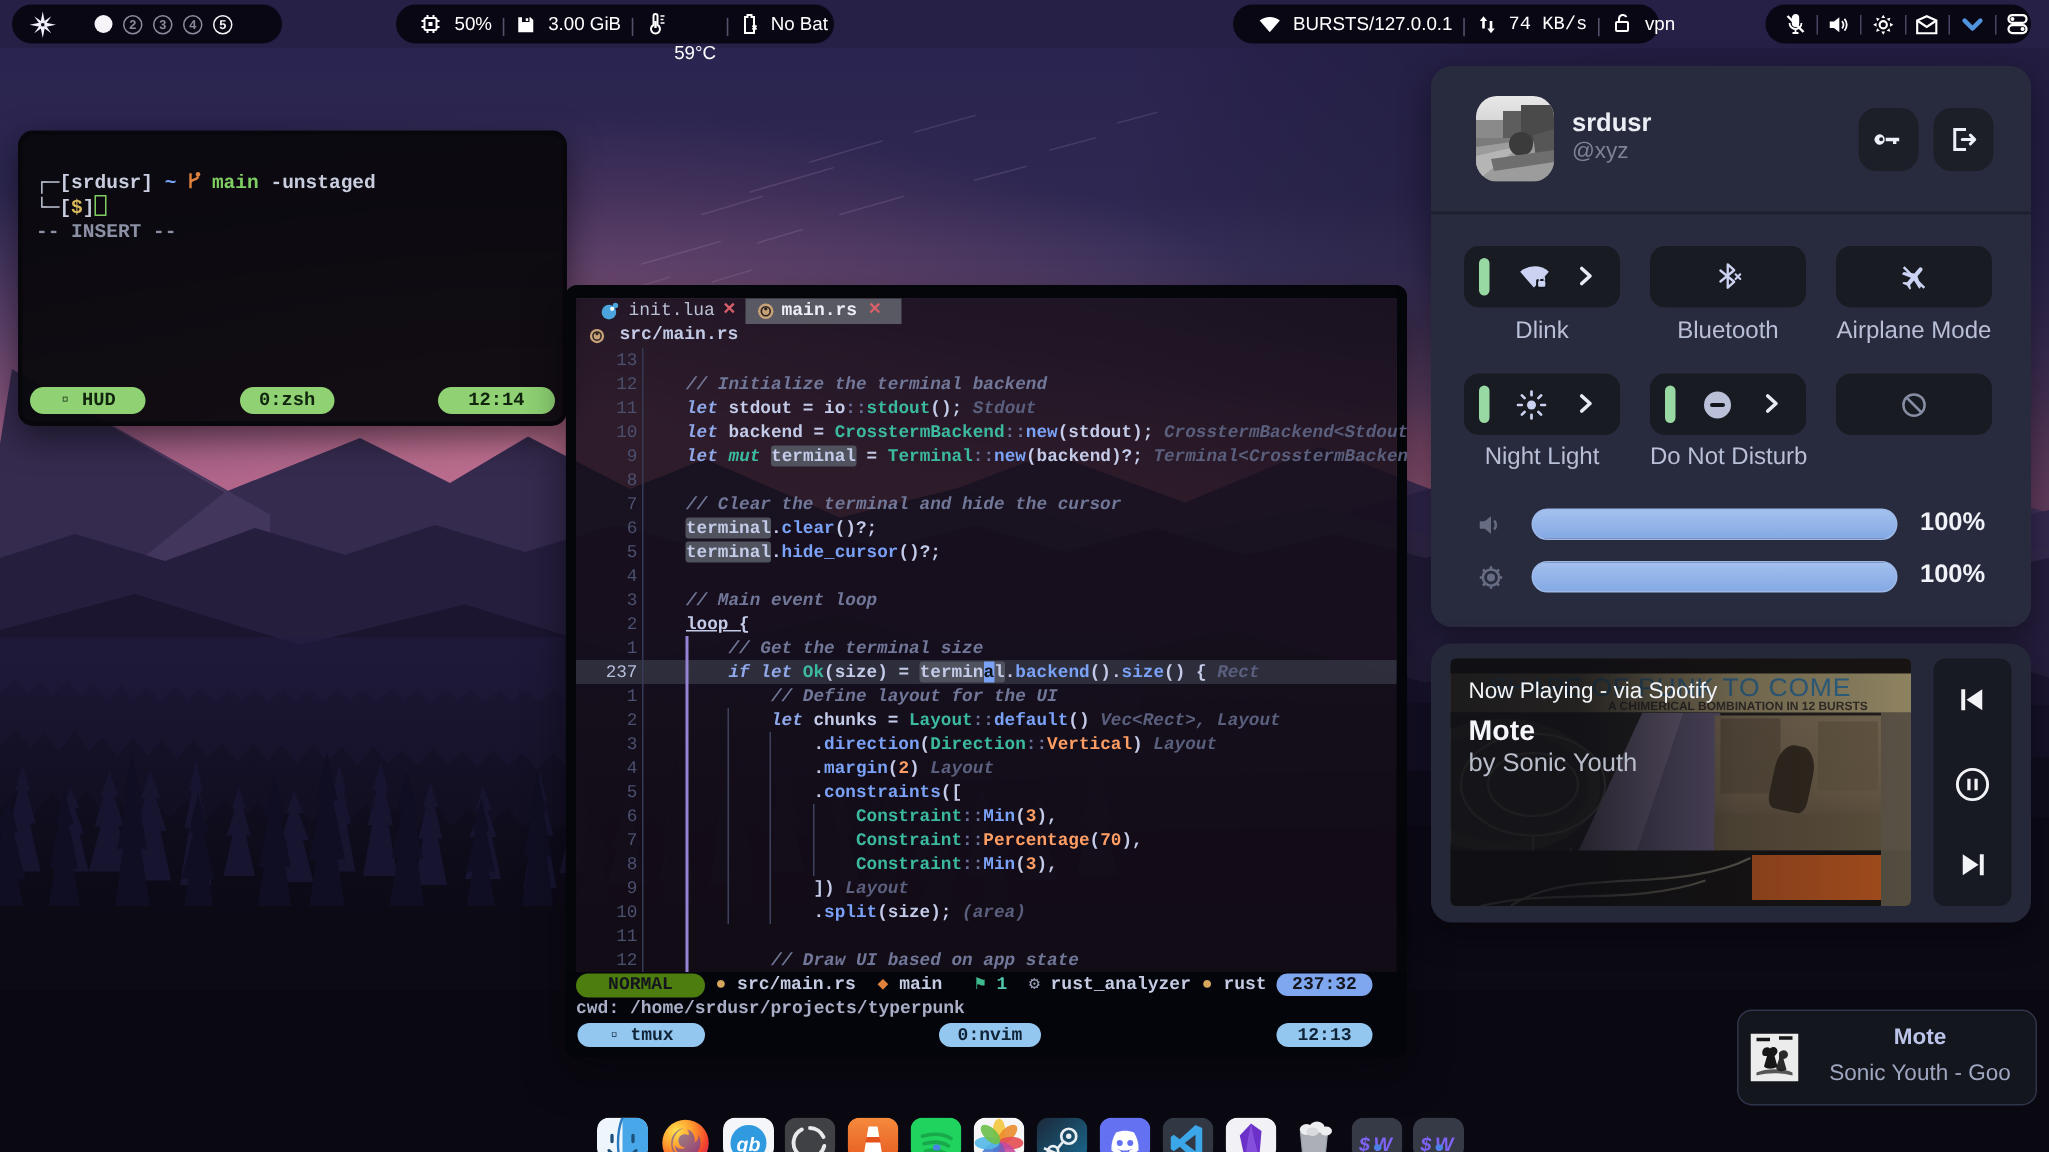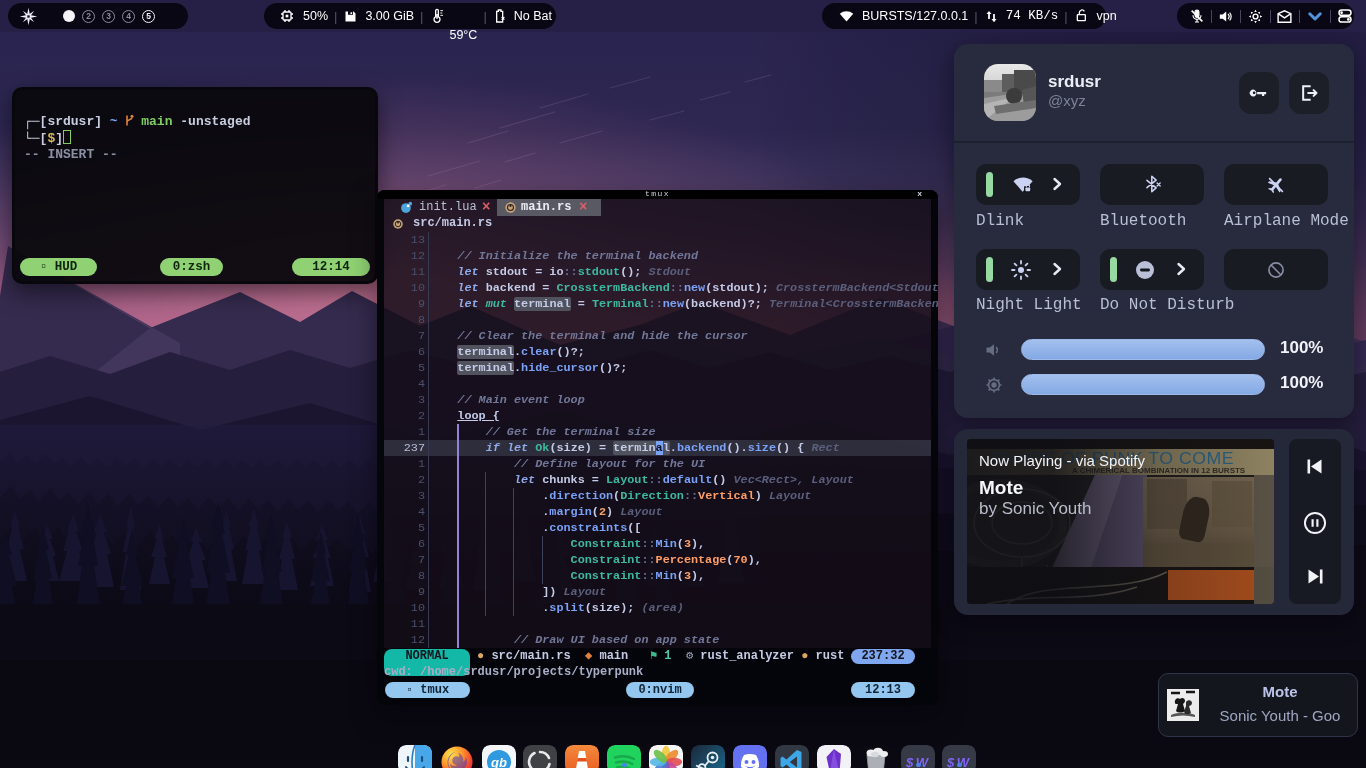--- a/index.html
+++ b/index.html
@@ -34,21 +34,21 @@
   .b { color:#7aa2f7; }
   .t { color:#3cbaa0; }
   .o { color:#ff9e64; }
   .gh { color:#5a5f7d; font-style:italic; }
   .pn { color:#6a739e; }
   .whl { background:#50535e; border-radius:2px; }
 
   
   #panel { position:absolute; left:954px; top:44px; width:400px; height:374px; background:#272b3d; border-radius:14px; box-shadow:0 8px 22px rgba(5,3,10,0.45); }
   .qbtn { position:absolute; width:104px; height:41px; background:#181b22; border-radius:10px; }
-  .qlabel { position:absolute; width:104px; color:#b9bfd6; font-size:16px; white-space:nowrap;font-family:Liberation Mono, monospace; }
+  .qlabel { position:absolute; width:104px; text-align:center; color:#b9bfd6; font-size:16px; white-space:nowrap; }
   .greenbar { position:absolute; left:10px; top:8px; width:7px; height:25px; background:#98d8a2; border-radius:4px; }
 
   
   #media { position:absolute; left:954px; top:429px; width:400px; height:186px; background:#242838; border-radius:14px; box-shadow:0 8px 22px rgba(5,3,10,0.45); }
 
   
   #notif { position:absolute; left:1158px; top:673px; width:200px; height:64px; background:#14161e; border:1px solid #30344a; border-radius:10px; }
 
   
   .dicon { position:absolute; top:745px; width:34px; height:28px; border-radius:8px; overflow:hidden;font-style:italic; }
@@ -244,24 +244,20 @@
   <div class="gpill" style="left:5px; bottom:5px; width:77px;">▫ HUD</div>
   <div class="gpill" style="left:145px; bottom:5px; width:63px;">0:zsh</div>
   <div class="gpill" style="right:5px; bottom:5px; width:78px;">12:14</div>
 </div>
 
 <div id="editor">
   <div class="abs" style="left:0;top:0;width:7px;height:515px;background:#050609;"></div>
   <div class="abs" style="left:554px;top:0;width:7px;height:515px;background:#050609;"></div>
   <div class="abs" style="left:0;top:0;width:561px;height:9px;background:#050609;"></div>
   <div id="edcontent"></div>
-  <div id="tmuxtop">
-        <span style="position:absolute;left:50%;transform:translateX(-50%);top:-1px;letter-spacing:1.5px;">tmux</span>
-        <span style="position:absolute;right:16px;top:-1px;font-weight:bold;">x</span>
-      </div>
 
   <div class="abs mono" style="left:7px; top:9px; width:547px; height:17px; font-size:12px; ">
     <div class="abs" style="left:113px; top:0; width:104px; height:17px; background:#585962;"></div>
     <svg class="abs" style="left:16px; top:2px;" width="13" height="13" viewBox="0 0 24 24">
       <circle cx="11" cy="13" r="9" fill="#4ca4dd"></circle>
           <circle cx="19" cy="5" r="3.4" fill="#4ca4dd"></circle>
           <circle cx="15" cy="9" r="2.6" fill="#fff"></circle>
     </svg>
     <span class="abs" style="left:35px; top:1px; color:#bac0d4;">init.lua</span> 
         <span class="abs" style="left:98px; top:0px; color:#d95f6a; font-size:14px; font-weight:bold;">×</span>
@@ -338,21 +334,21 @@
                 .<span class="b">constraints</span>([
                     <span class="t">Constraint</span><span class="pn">::</span><span class="b">Min</span>(<span class="o">3</span>),
                     <span class="t">Constraint</span><span class="pn">::</span><span class="o">Percentage</span>(<span class="o">70</span>),
                     <span class="t">Constraint</span><span class="pn">::</span><span class="b">Min</span>(<span class="o">3</span>),
                 ]) <span class="gh">Layout</span>
                 .<span class="b">split</span>(size); <span class="gh">(area)</span>
 
 <span class="c">            // Draw UI based on app state</span></pre>
 
   <div id="edbottom">
-    <div class="abs mono" style="left:7px; top:1px; width:86px; height:27px; background:#14b8a6; border-radius:8px; color:#14151d; font-size:12px; font-weight:bold; text-align:center; line-height:15px;">NORMAL</div>
+    <div class="abs mono" style="left:7px; top:1px; width:86px; height:16px; background:#4d7c0f; border-radius:8px; color:#14151d; font-size:12px; font-weight:bold; text-align:center; line-height:15px;">NORMAL</div>
     <div class="abs mono" style="left:100px; top:1px; font-size:12px; color:#c5cbe3; line-height:15px; font-weight:bold; white-space:pre;"><span style="color:#d7a65f;">●</span> src/main.rs  <span style="color:#e0823d;">◆</span> main   <span style="color:#3fba8f;">⚑</span> <span style="color:#53c7ae;">1</span>  <span style="color:#9aa0b8;">⚙</span> rust_analyzer <span style="color:#d7a65f;">●</span> rust</div>
     <div class="abs mono" style="left:474px; top:1px; width:64px; height:15px; background:#7fa7ef; border-radius:8px; color:#14151d; font-size:12px; font-weight:bold; text-align:center; line-height:15px;">237:32</div>
     <div class="abs mono" style="left:7px; top:17px; font-size:12px; color:#a9aec6; line-height:15px; font-weight:bold;">cwd: /home/srdusr/projects/typerpunk</div>
     <div class="abs mono" style="left:8px; top:34px; width:85px; height:16px; background:#94c7ef; border-radius:8px; color:#0f2336; font-size:12px; font-weight:bold; text-align:center; line-height:16px;">▫ tmux</div>
     <div class="abs mono" style="left:249px; top:34px; width:68px; height:16px; background:#94c7ef; border-radius:8px; color:#0f2336; font-size:12px; font-weight:bold; text-align:center; line-height:16px;">0:nvim</div>
     <div class="abs mono" style="left:474px; top:34px; width:64px; height:16px; background:#94c7ef; border-radius:8px; color:#0f2336; font-size:12px; font-weight:bold; text-align:center; line-height:16px;">12:13</div>
   </div>
 </div>
 
 <div id="panel">

